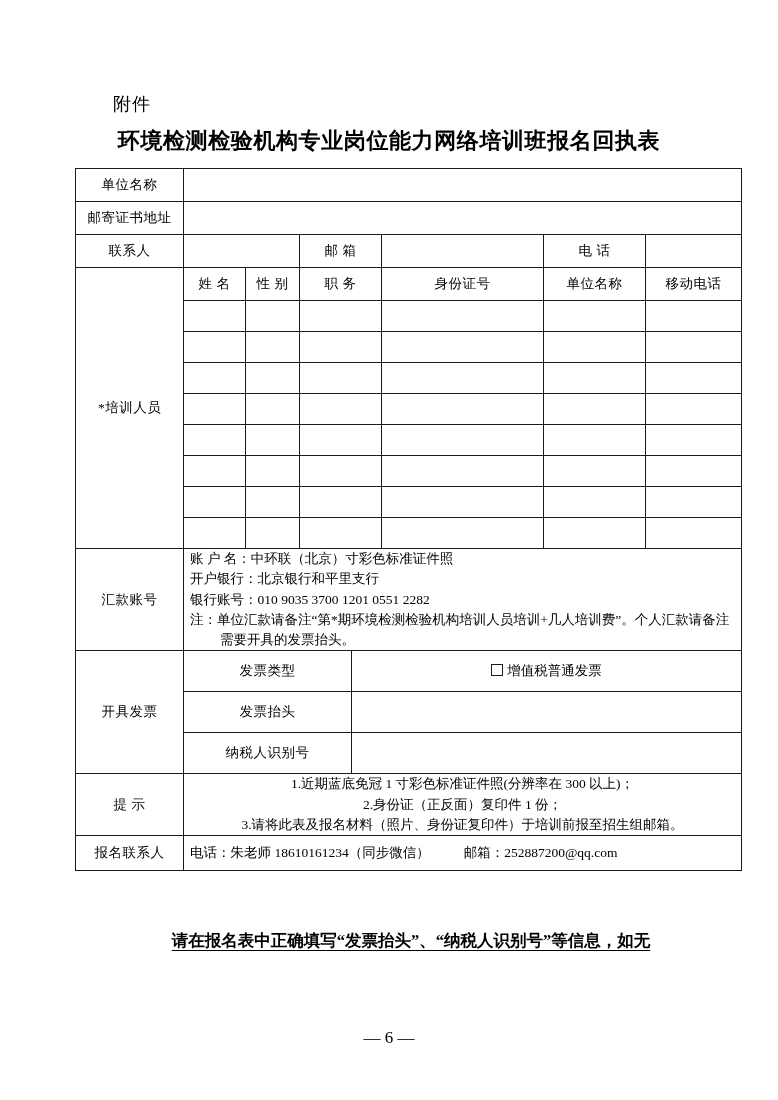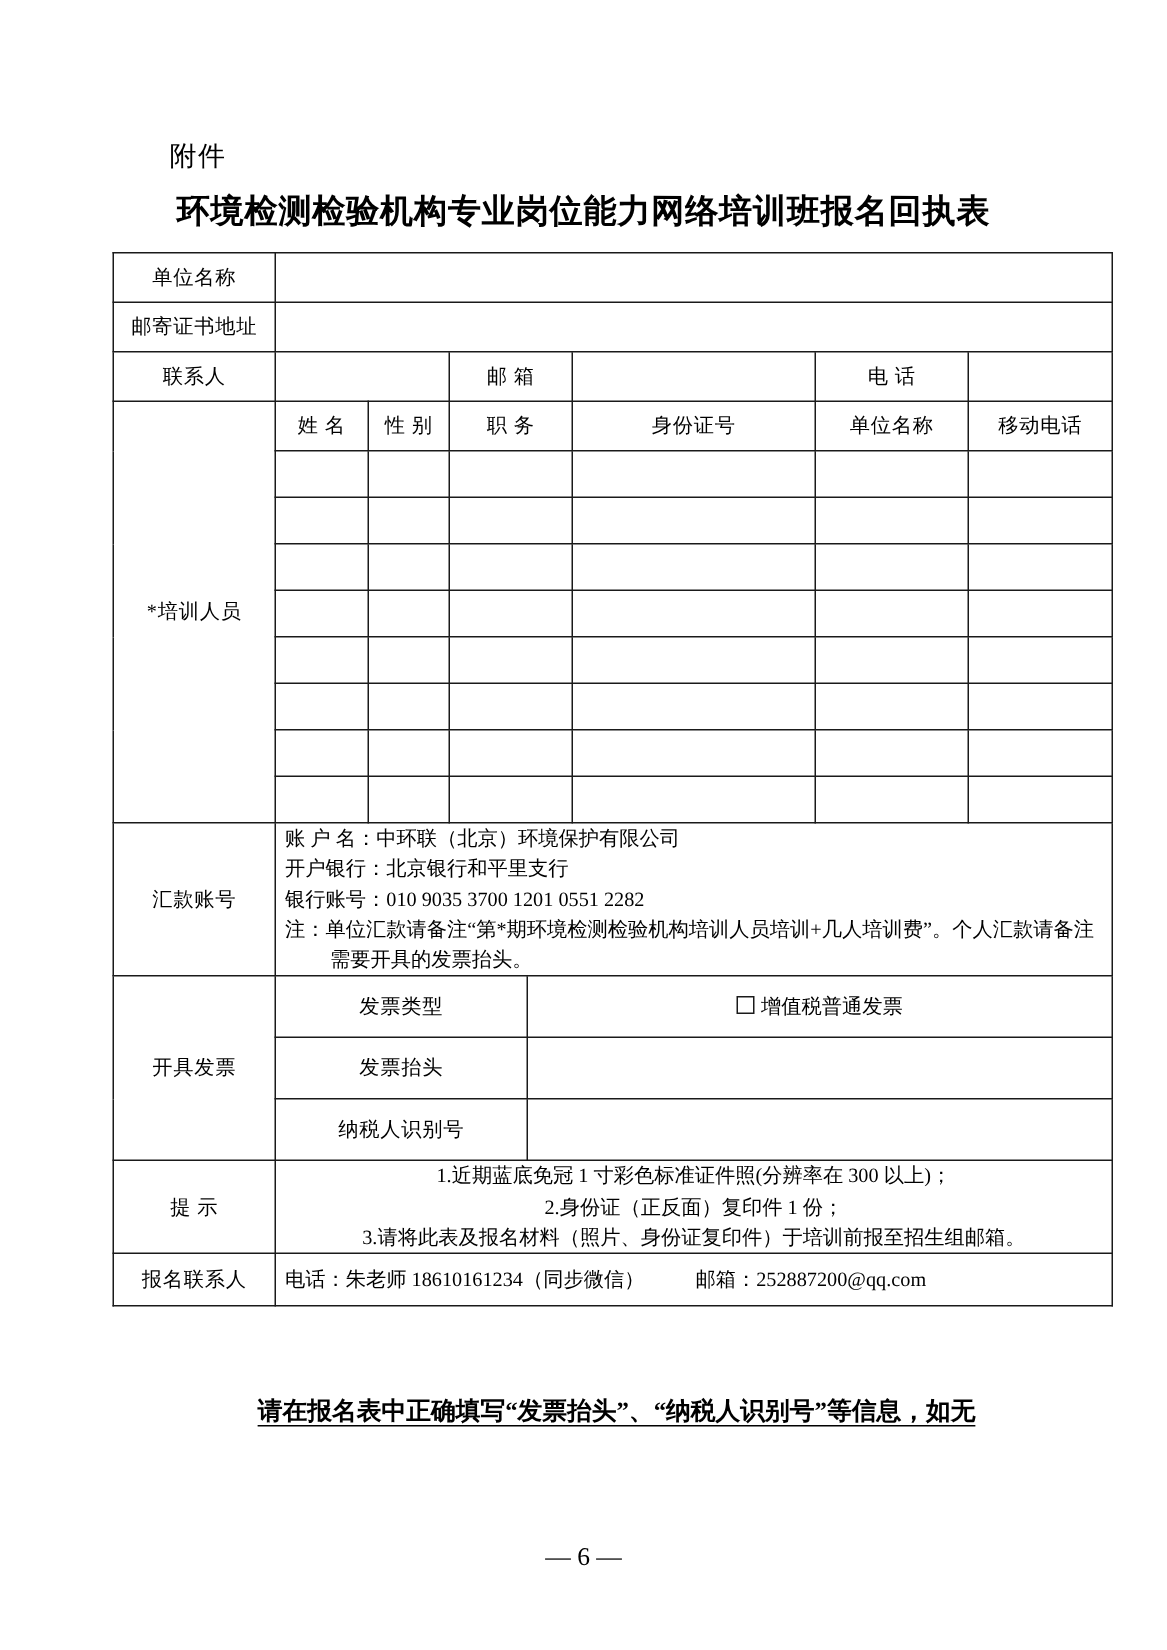--- a/index.html
+++ b/index.html
@@ -236,21 +236,21 @@
       <td></td>
       <td colspan="2"></td>
       <td></td>
       <td></td>
       <td></td>
     </tr>
 
     <tr>
       <td class="label-cell">汇款账号</td>
       <td class="bank-cell" colspan="7">
-        <span>账 户 名：中环联（北京）环境保护有限公司</span><br>
+        <span>账 户 名：中环联（北京）寸彩色标准证件照</span><br>
         <span>开户银行：北京银行和平里支行</span><br>
         <span>银行账号：010 9035 3700 1201 0551 2282</span><br>
         <span class="note-indent">注：单位汇款请备注“第*期环境检测检验机构培训人员培训+几人培训费”。个人汇款请备注需要开具的发票抬头。</span>
       </td>
     </tr>
 
     <tr>
       <td class="label-cell" rowspan="3">开具发票</td>
       <td class="label-cell" colspan="3" style="height:40px">发票类型</td>
       <td class="checkbox-line" colspan="4">

